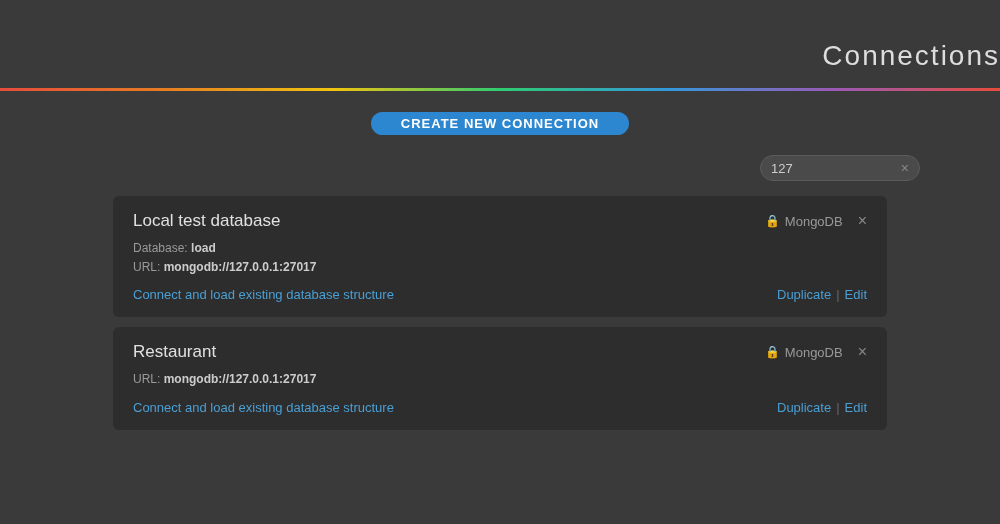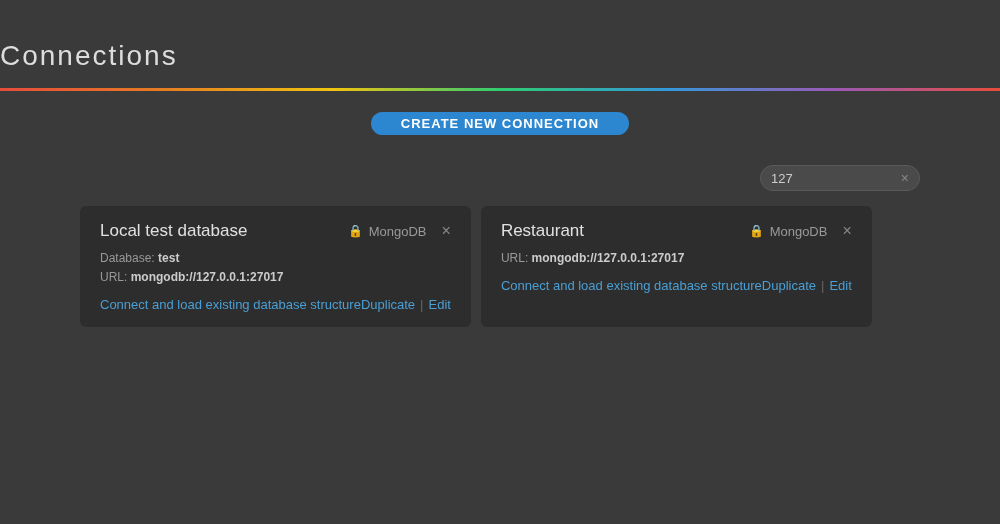--- a/index.html
+++ b/index.html
@@ -21,21 +21,21 @@
     .rainbow-bar {
       position: absolute;
       top: 88px;
       left: 0;
       right: 0;
       height: 3px;
       background: linear-gradient(to right, #e74c3c, #e67e22, #f1c40f, #2ecc71, #3498db, #9b59b6, #e74c3c);
     }
 
     .page-title {
-      text-align: left;
+      text-align: right;
       padding-top: 40px;
       font-size: 28px;
       font-weight: 300;
       color: #dddddd;
       letter-spacing: 2px;
     }
 
     .create-btn-container {
       display: flex;
       justify-content: center;
@@ -51,21 +51,21 @@
       font-size: 13px;
       font-weight: 600;
       letter-spacing: 1px;
       cursor: pointer;
     }
 
     .search-container {
       display: flex;
       justify-content: flex-end;
       padding-right: 80px;
-      margin-top: 30px;
+      margin-top: 20px;
     }
 
     .search-box {
       display: flex;
       align-items: center;
       background-color: #4a4a4a;
       border: 1px solid #5a5a5a;
       border-radius: 15px;
       padding: 4px 10px;
       width: 160px;
@@ -82,23 +82,23 @@
     }
 
     .search-clear {
       color: #888;
       cursor: pointer;
       font-size: 14px;
       margin-left: 5px;
     }
 
     .connections-list {
-      padding: 15px 80px;
-      display: flex;
-      flex-direction: row;
+      padding: 15px 113px;
+      display: flex;
+      flex-direction: column;
       gap: 10px;
     }
 
     .connection-card {
       background-color: #2d2d2d;
       border-radius: 6px;
       padding: 15px 20px;
       position: relative;
     }
 
@@ -200,21 +200,21 @@
     <div class="connection-header">
       <span class="connection-title">Local test database</span>
       <div class="connection-type">
         <span class="lock-icon">🔒</span>
         <span>MongoDB</span>
         <span class="close-icon">×</span>
       </div>
     </div>
     <div class="connection-meta">
       <div>
-        <span>Database:</span> <strong>test</strong>
+        <span>Database:</span> <strong>load</strong>
       </div>
       <div>
         <span>URL:</span> <strong>mongodb://127.0.0.1:27017</strong>
       </div>
     </div>
     <div class="connection-footer">
       <a class="connect-link">Connect and load existing database structure</a>
       <div class="connection-actions">
         <a class="action-link">Duplicate</a>
         <span class="action-separator">|</span>

